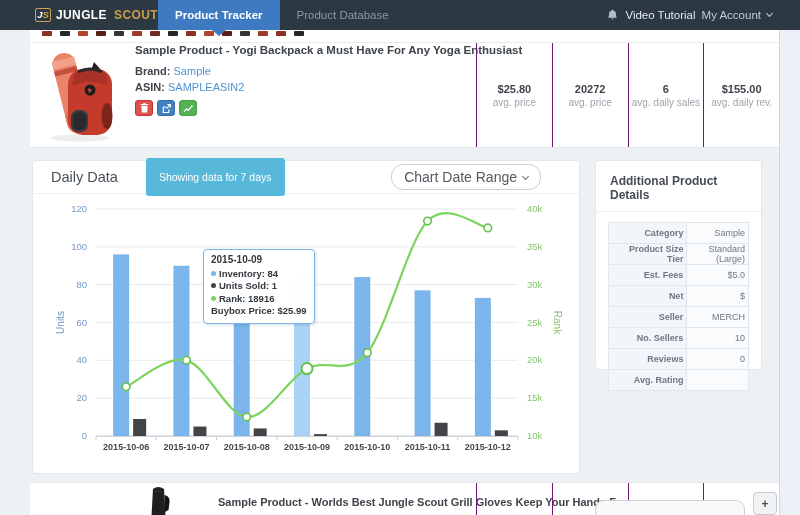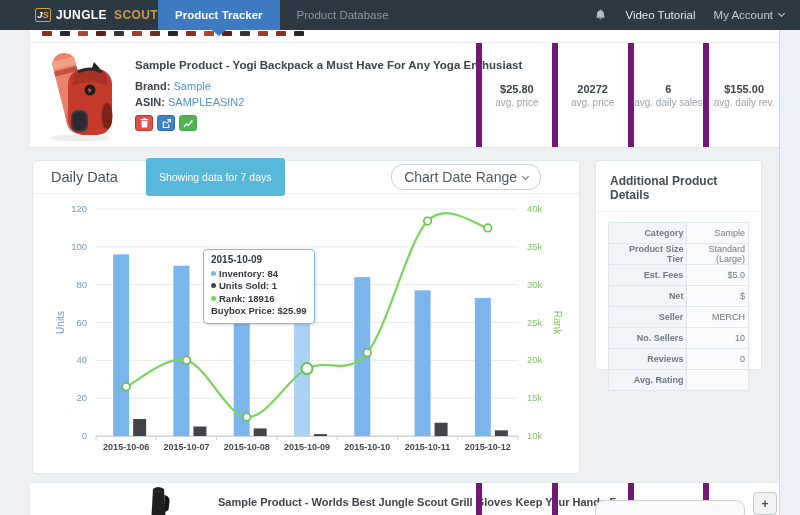--- a/index.html
+++ b/index.html
@@ -9,44 +9,44 @@
   
   .navbar{position:absolute;left:0;top:0;width:800px;height:30px;background:#2c3842;display:flex;align-items:stretch;z-index:5}
   .brand{display:flex;align-items:center;gap:5px;padding-left:35px;width:158px}
   .logo-box{width:20px;height:14px;border:1px solid #d2a14b;border-radius:2px;display:flex;align-items:center;justify-content:center;font-size:9.5px;font-weight:bold;font-style:italic;line-height:1}
   .logo-box .j{color:#fff}.logo-box .s{color:#d2a14b}
   .brand-jungle{color:#fff;font-weight:bold;font-size:12px;letter-spacing:.4px}
   .brand-scout{color:#c89d4b;font-weight:bold;font-size:12px;letter-spacing:.4px;margin-left:2px}
   .nav-tab{display:flex;align-items:center;padding:8px 17px;font-size:11.5px;color:#8b98a6;cursor:pointer}
   .nav-tab.active{background:#3e7ac2;color:#fff;font-weight:600;position:relative}
   .nav-tab.active::after{content:"";position:absolute;left:50%;bottom:-6px;margin-left:-7px;border:7px solid transparent;border-top:6px solid #3e7ac2;border-bottom:0}
-  .nav-right{margin-left:auto;display:flex;align-items:center;gap:18px;padding-right:16px}
+  .nav-right{margin-left:auto;display:flex;align-items:center;gap:6px;padding-right:28px}
   .video-tutorial{color:#e3e8ee;font-size:11.5px;cursor:pointer}
   .my-account{color:#c3ccd6;font-size:11.5px;display:flex;align-items:center;cursor:pointer}
   .chev{display:inline-block;width:5px;height:5px;border-right:1.5px solid currentColor;border-bottom:1.5px solid currentColor;transform:rotate(45deg);margin-left:6px;margin-top:-3px}
 
   
   .prev-row{position:absolute;left:30px;top:30px;width:749px;height:13px;background:#fff;border-bottom:1px solid #e9edf0;overflow:hidden}
   .thumbs{position:absolute;left:12px;top:1px;display:flex;gap:8px}
   .thumbs span{width:10px;height:5px;border-radius:1px;display:block}
 
   
   .product-card{position:absolute;left:30px;top:43px;width:749px;height:105px;background:#fff;border-bottom:1px solid #e4e8ed}
   .p-img{position:absolute;left:14px;top:5px;width:72px;height:94px}
-  .p-info{position:absolute;left:105px;top:16px}
+  .p-info{position:absolute;left:105px;top:1px}
   .p-title{font-size:11.5px;font-weight:bold;color:#3f454c;margin-bottom:9px}
   .p-line{font-size:11px;color:#3f454c;font-weight:bold;margin-bottom:4px}
   .p-line a{color:#4d94d6;font-weight:normal;text-decoration:none;cursor:pointer}
   .p-actions{display:flex;gap:4px;margin-top:7px}
   .icon-btn{width:18px;height:16px;border-radius:3px;display:flex;align-items:center;justify-content:center;border:1px solid transparent;cursor:pointer}
   .btn-red{background:#d9534f;border-color:#c9302c}
   .btn-blue{background:#3f81c1;border-color:#326ea8}
   .btn-green{background:#54b154;border-color:#47a247}
   .p-stats{position:absolute;left:446px;top:0;width:303px;height:100%;display:flex}
-  .stat{flex:1;border-left:6px solid #701a75;display:flex;flex-direction:column;align-items:center;justify-content:center;gap:2px}
+  .stat{flex:1;border-left:1px solid #701a75;display:flex;flex-direction:column;align-items:center;justify-content:center;gap:2px}
   .stat .v{font-size:11px;font-weight:bold;color:#3f454c}
   .stat .l{font-size:10px;color:#9ba4ad}
 
   
   .daily-card{position:absolute;left:32px;top:160px;width:548px;height:314px;background:#fff;border:1px solid #e2e7ed;border-radius:4px}
   .daily-head{height:33px;display:flex;align-items:center;border-bottom:1px solid #edf0f4;padding:0 38px 0 18px}
   .daily-title{font-size:14.5px;color:#4a5058}
   .badge{margin-left:28px;background:#58b8d9;color:#fff;font-size:10.5px;padding:13px 13px;border-radius:3px}
   .range-btn{margin-left:auto;border:1px solid #c9cfd5;border-radius:12px;padding:4px 12px;font-size:14px;color:#53585e;display:flex;align-items:center;background:#fff;cursor:pointer}
   .range-btn .chev{border-color:#6a7077;margin-top:-2px}

